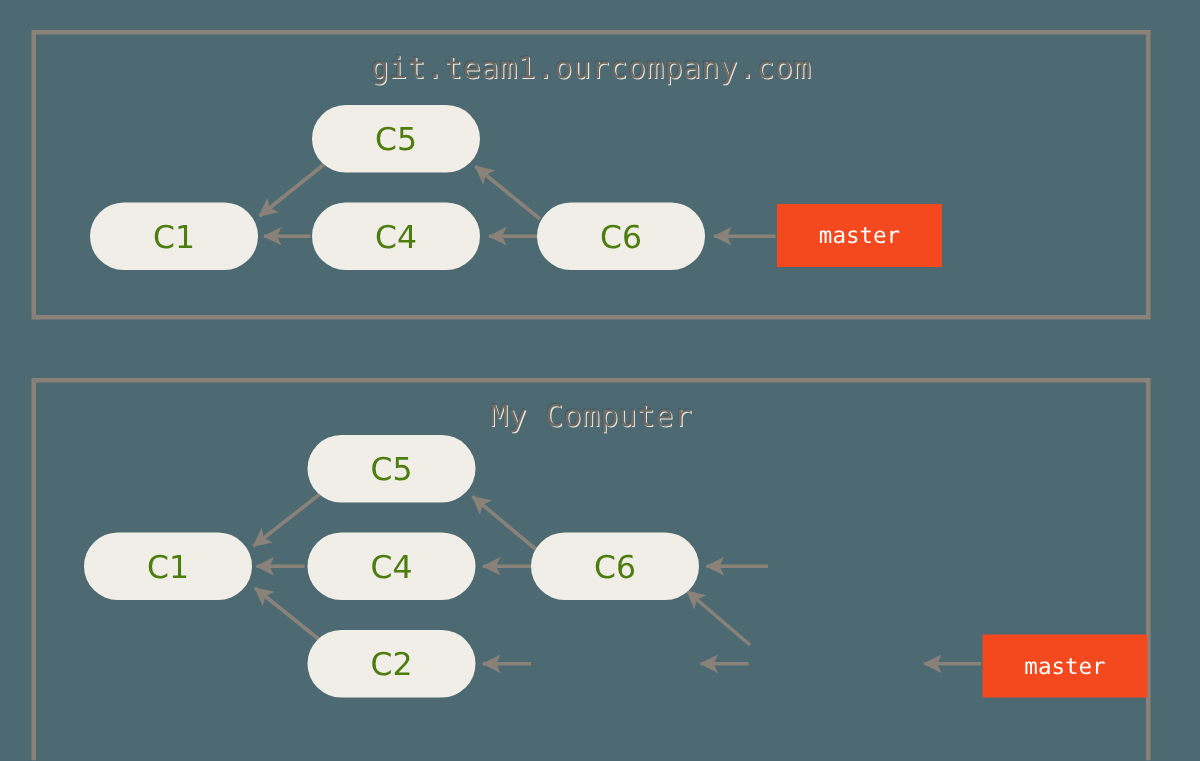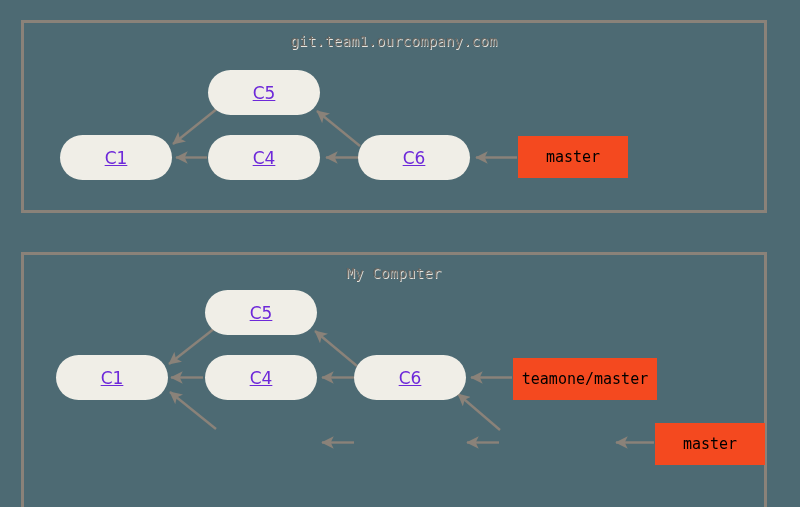--- a/index.html
+++ b/index.html
@@ -34,55 +34,54 @@
     left: 21px;
     top: 252px;
     width: 746px;
     height: 300px;
   }
   .panel-title {
     position: absolute;
     width: 100%;
     text-align: center;
     font-family: "DejaVu Sans Mono", monospace;
-    font-size: 14px;
+    font-size: 20px;
     letter-spacing: 0.2px;
     color: #6d6a64;
     text-shadow: 0.7px 0.7px 0 #e8e6e0, -0.4px -0.4px 0 #3f5963;
     top: 10px;
     left: 0;
     white-space: nowrap;
     pointer-events: none;
   }
   .commit {
     position: absolute;
     width: 112px;
     height: 45px;
     background: #f0eee7;
     border-radius: 22.5px;
     display: flex;
     align-items: center;
     justify-content: center;
     font-family: "DejaVu Sans", sans-serif;
-    font-size: 17px;
-    color: #6d28d9;
+    font-size: 21px;
+    color: #4d7c0f;
     box-sizing: border-box;
     z-index: 5;
-    text-decoration: underline;
   }
   .reflabel {
     position: absolute;
     height: 42px;
     background: #f4491f;
     display: flex;
     align-items: center;
     justify-content: center;
     font-family: "DejaVu Sans Mono", monospace;
     font-size: 15px;
-    color: #000000;
+    color: #ffffff;
     box-sizing: border-box;
     padding: 0 10px;
     z-index: 6;
   }
   .edge-layer {
     position: absolute;
     left: 0;
     top: 0;
     width: 800px;
     height: 507px;
@@ -170,24 +169,24 @@
   </div>
 
   <div class="commit" style="left:205px; top:355px;">
     <span>C4</span>
   </div>
 
   <div class="commit" style="left:354px; top:355px;">
     <span>C6</span>
   </div>
 
-  <div class="reflabel" style="left:513px; top:358px; width:144px;">
-    <span>teamone/master</span>
+
+  <div class="commit" style="left:205px; top:420px;">
+    <span>C2</span>
   </div>
-
 
 
 
   <div class="reflabel" style="left:655px; top:423px; width:110px;">
     <span>master</span>
   </div>
 
 </div>
 
 </body></html>

